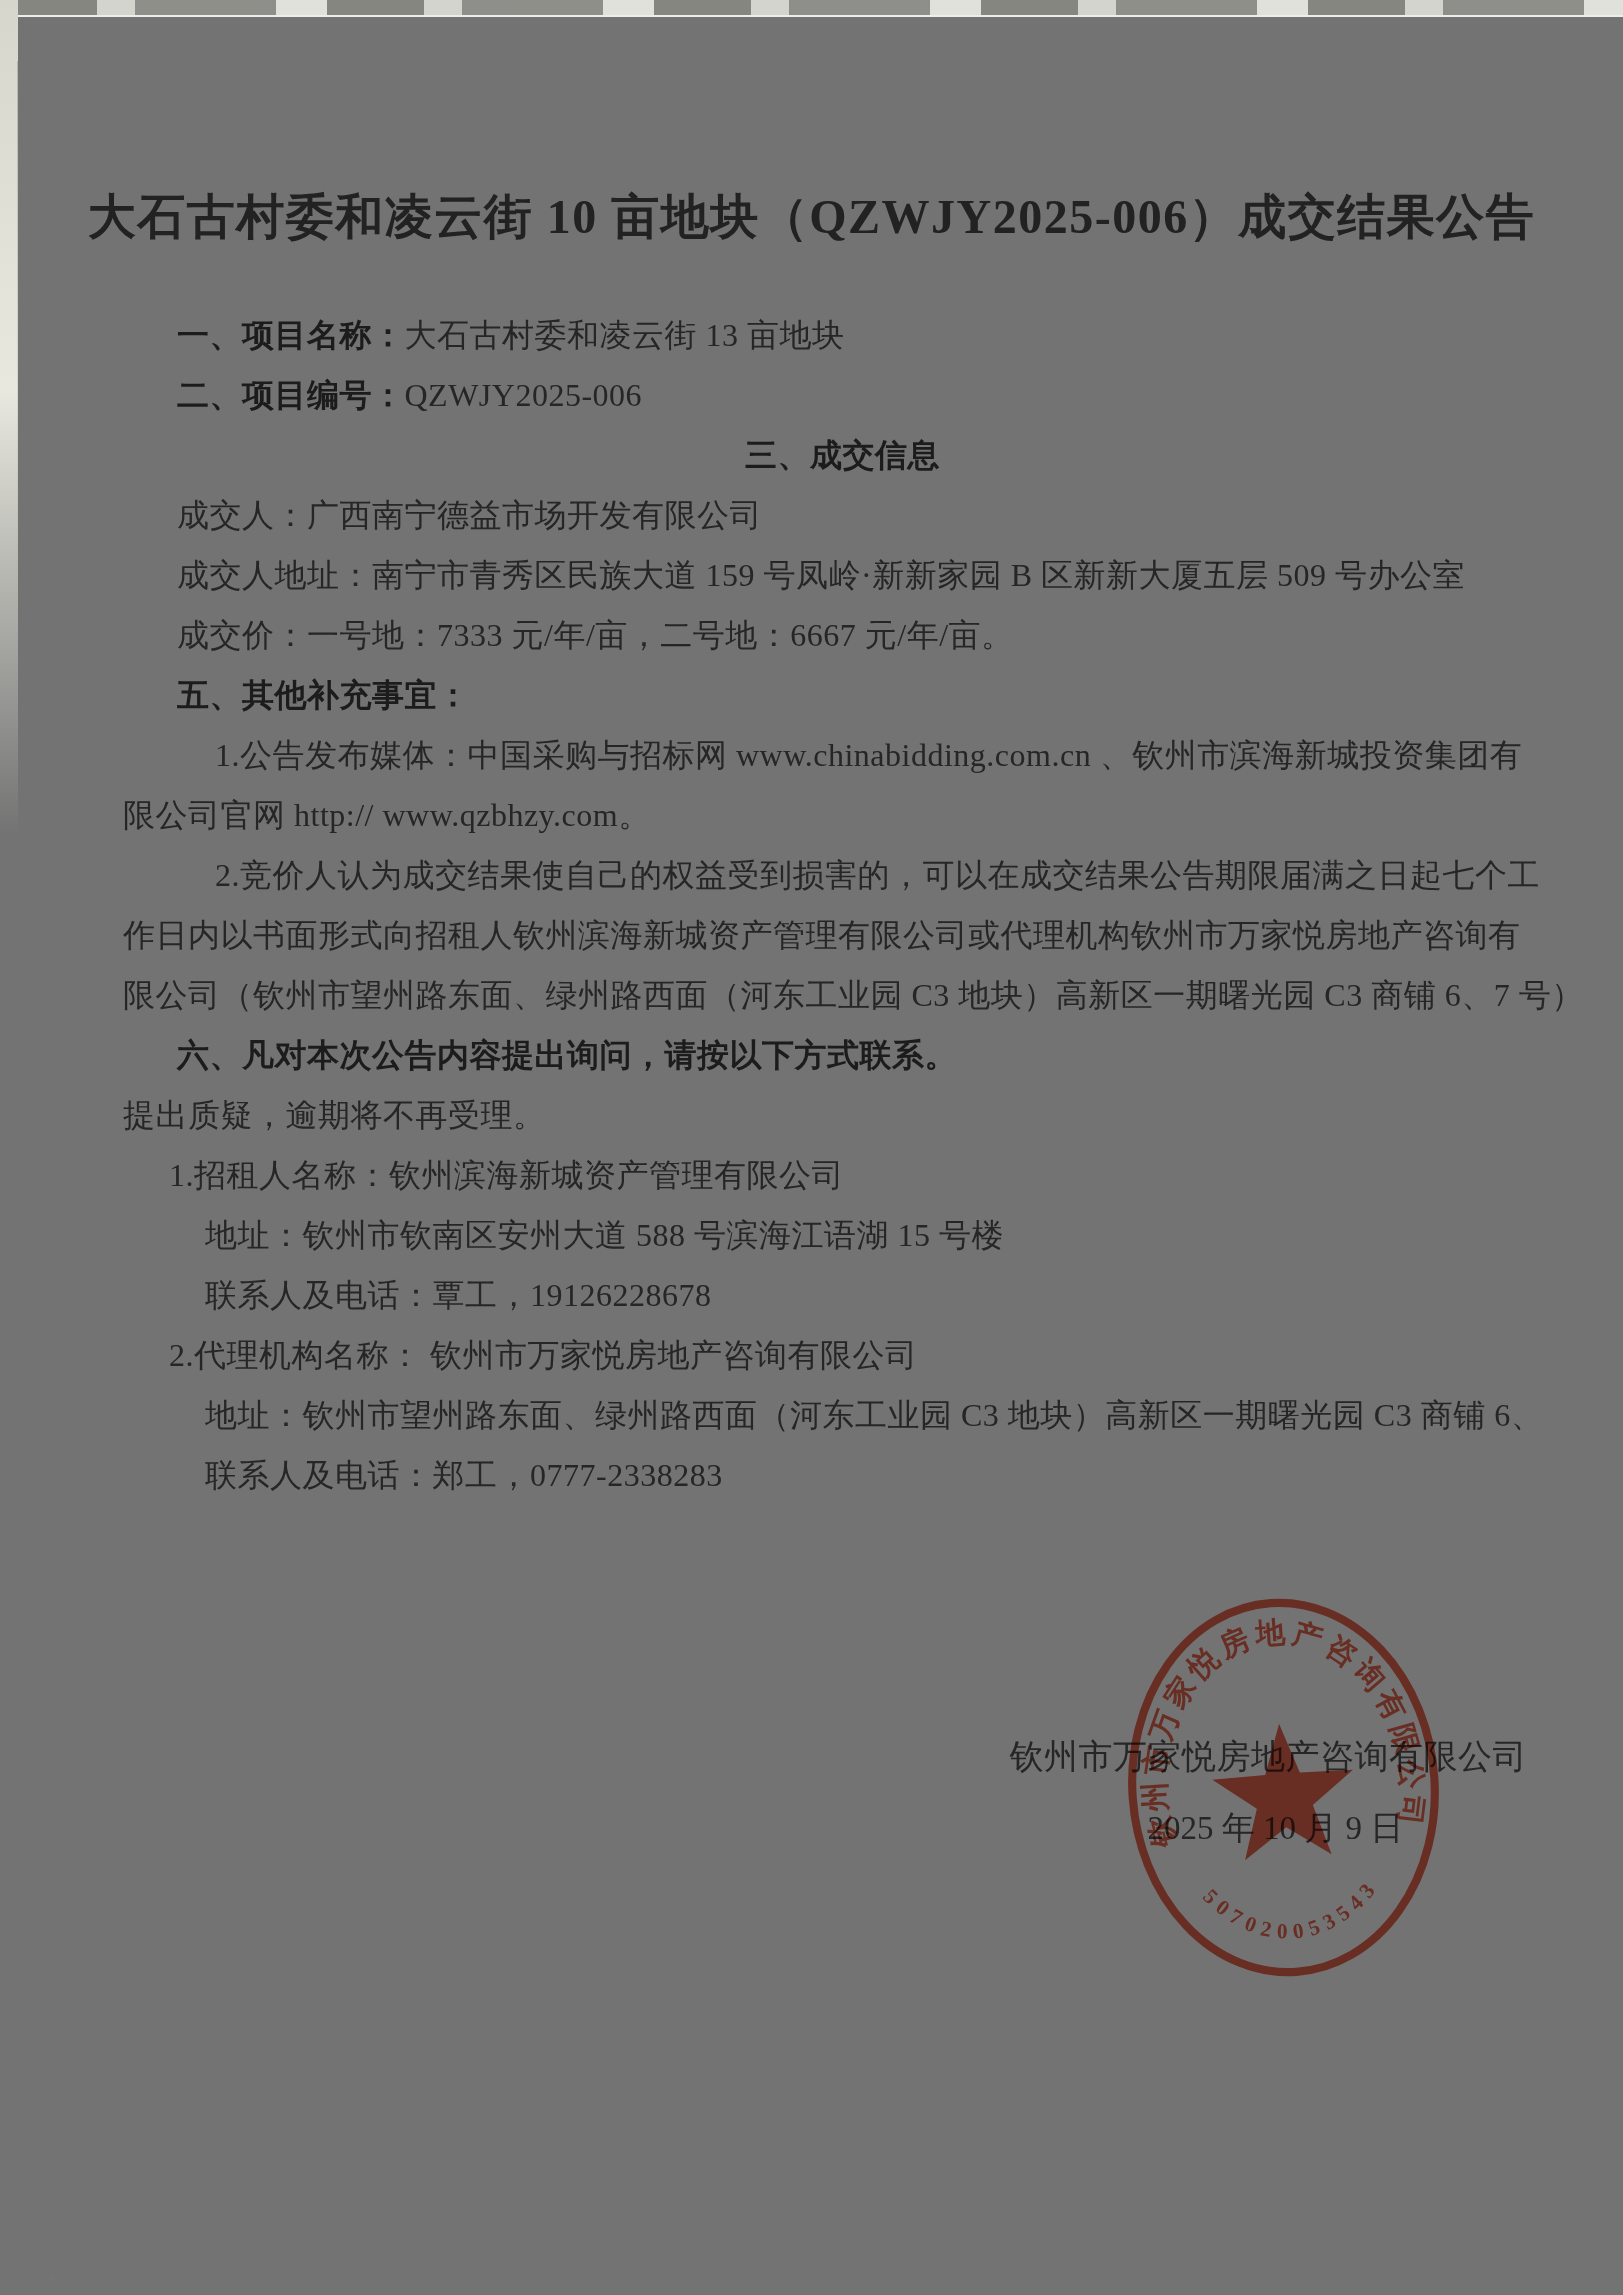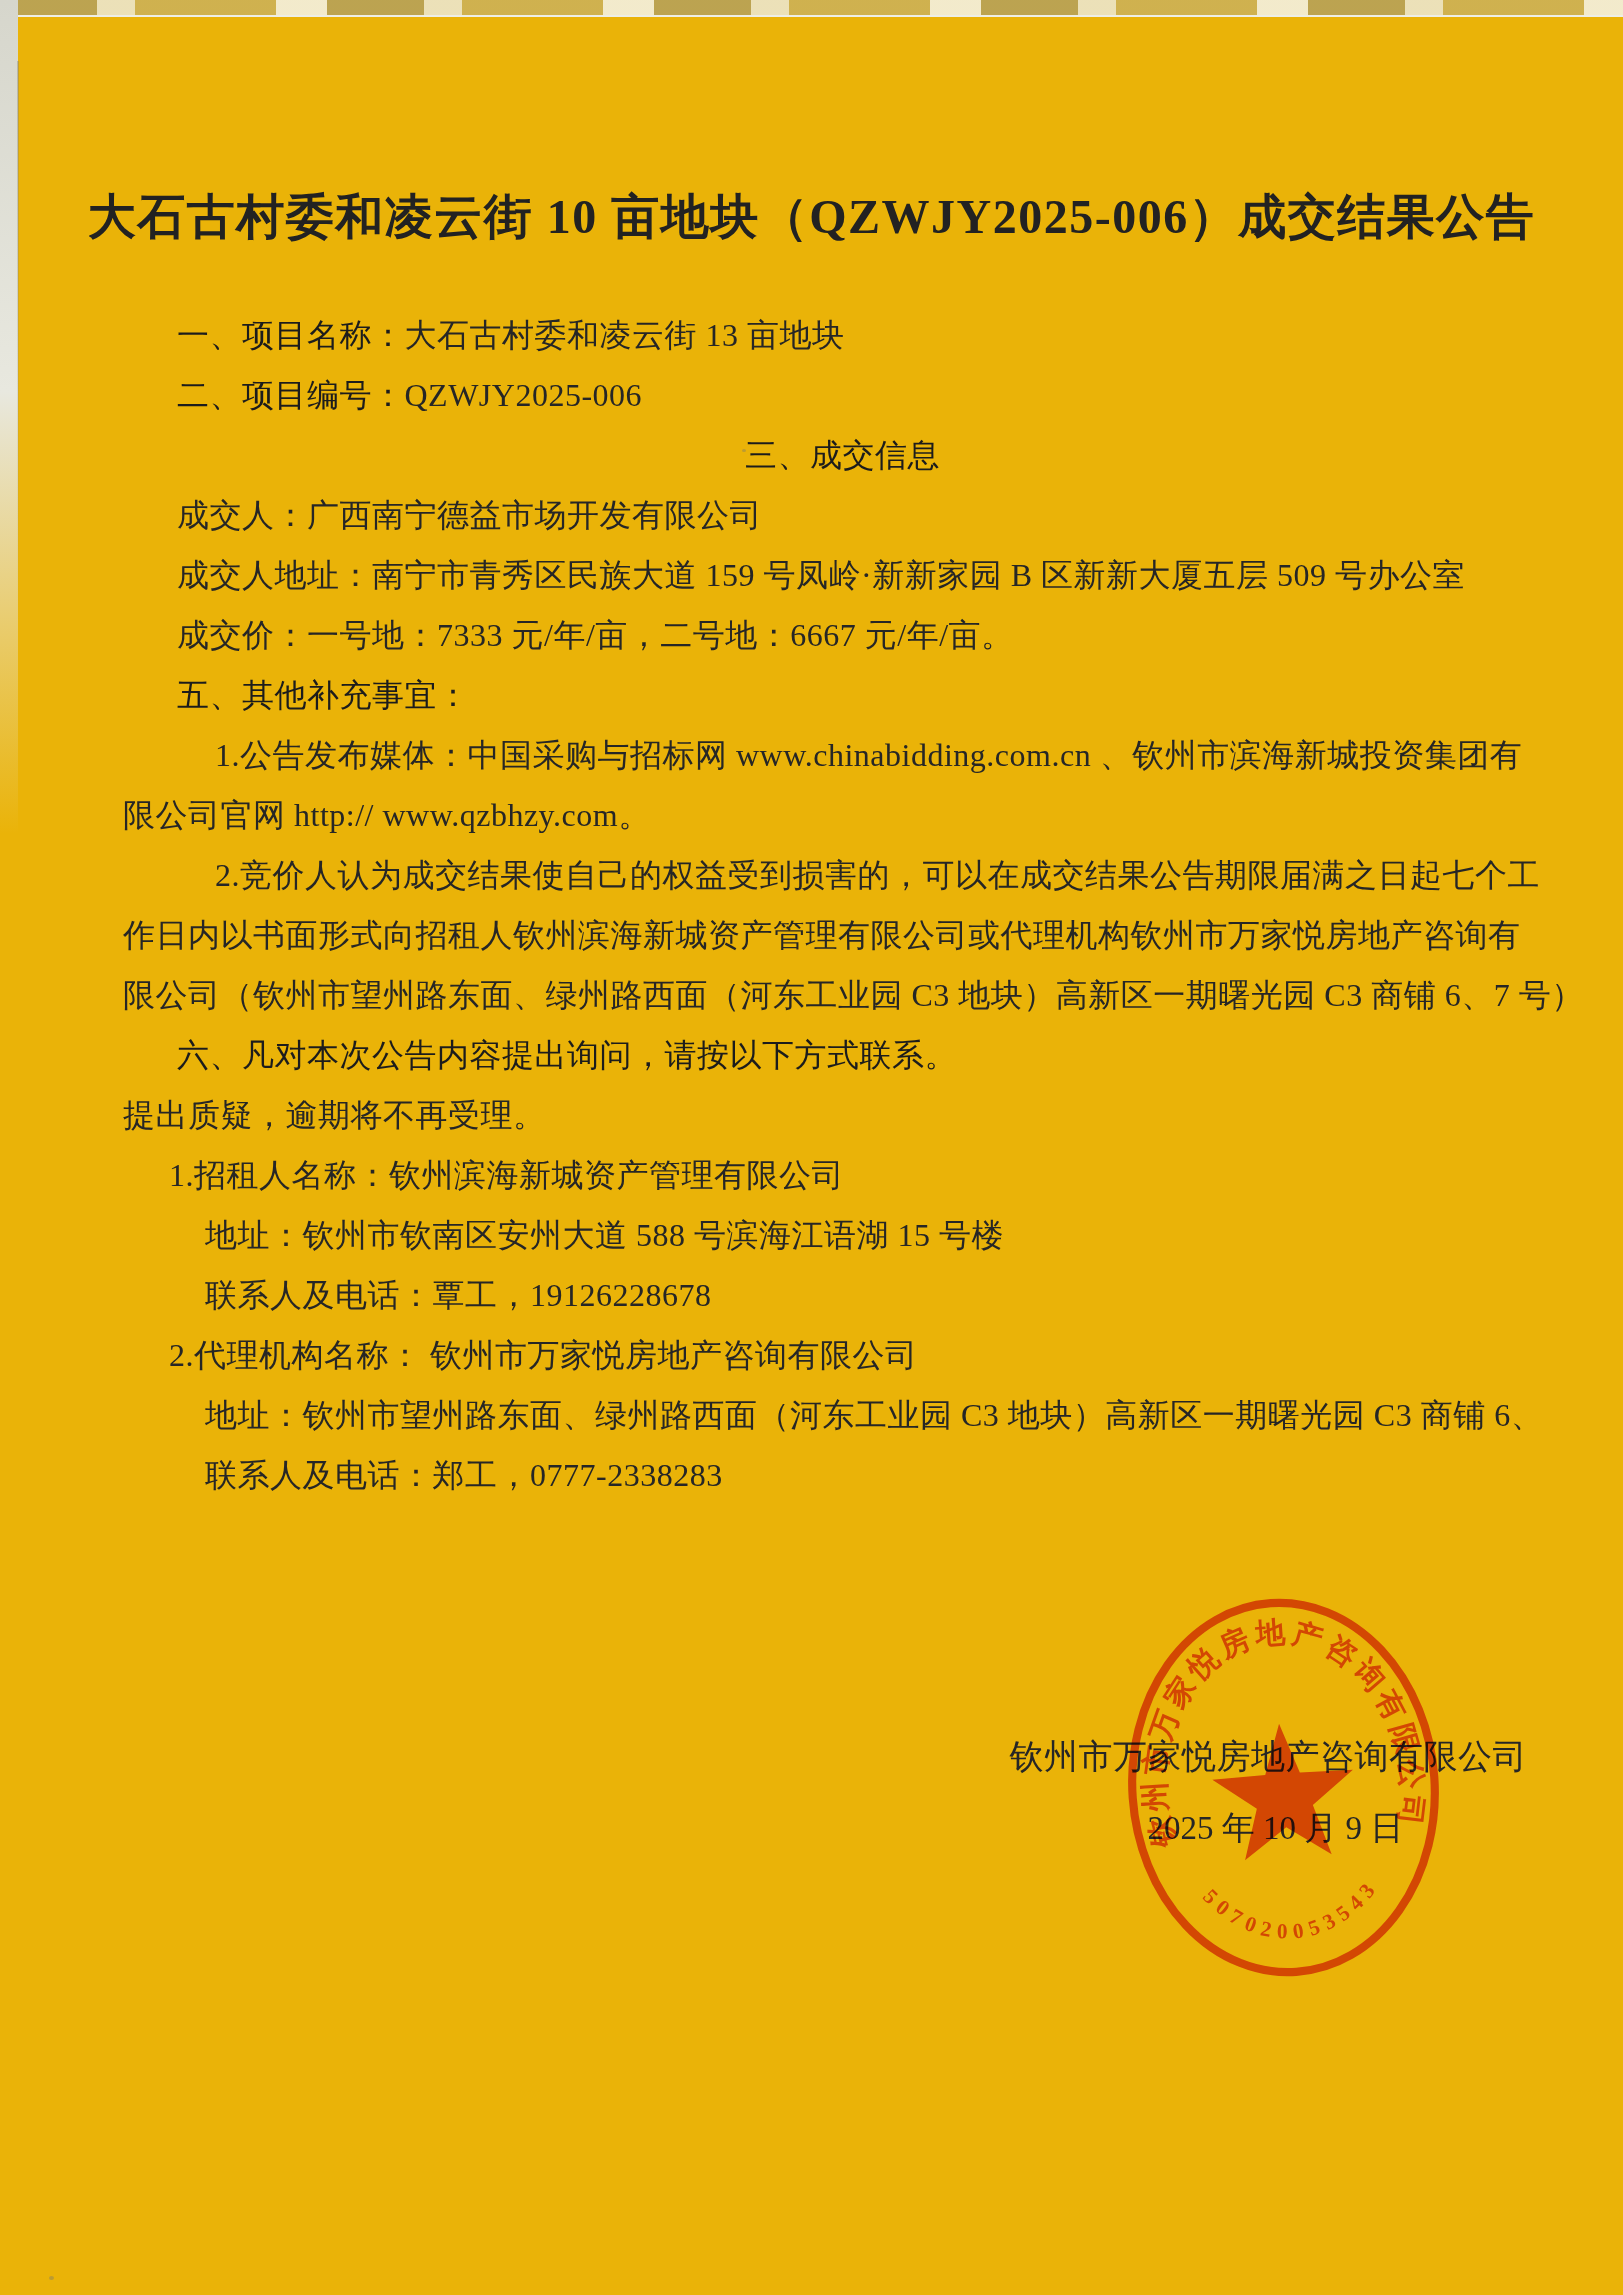--- a/index.html
+++ b/index.html
@@ -3,21 +3,21 @@
 <meta charset="utf-8">
 <style>
   :root{
     --stamp-red:#e4583f;
     --ink:#262626;
   }
   html,body{margin:0;padding:0;background:#d9d9d2;}
   .page{
     position:relative;
     width:1623px;height:2295px;
-    background:#eab308;
+    background:#737373;
     overflow:hidden;
     font-family:"Liberation Serif","DejaVu Serif",serif;
     color:var(--ink);
   }
   
   .scan-top{
     position:absolute;top:0;left:0;right:0;height:15.3px;
     background:repeating-linear-gradient(90deg,
       rgba(150,150,140,.55) 0 97px,
       rgba(236,236,228,.8) 97px 135px,
@@ -44,21 +44,21 @@
   }
   .doc-body{
     position:absolute;left:123px;top:305px;width:1385px;
   }
   .line{
     height:60px;line-height:60px;
     font-size:32px;letter-spacing:0.5px;
     white-space:nowrap;
     color:var(--ink);
   }
-  .line .b{font-weight:400;color:#1c1c1c;}
+  .line .b{font-weight:700;color:#1c1c1c;}
   
   .signature{position:absolute;top:1734px;right:96px;}
   .sig-company{font-size:34px;letter-spacing:0.5px;white-space:nowrap;}
   .sig-date{font-size:33px;margin-top:25.6px;text-align:center;transform:translateX(7.2px);white-space:nowrap;}
   
   .stamp{
     position:absolute;left:1115px;top:1588px;width:337px;height:399px;
     mix-blend-mode:multiply;opacity:.92;
     transform:rotate(-4deg);
   }

